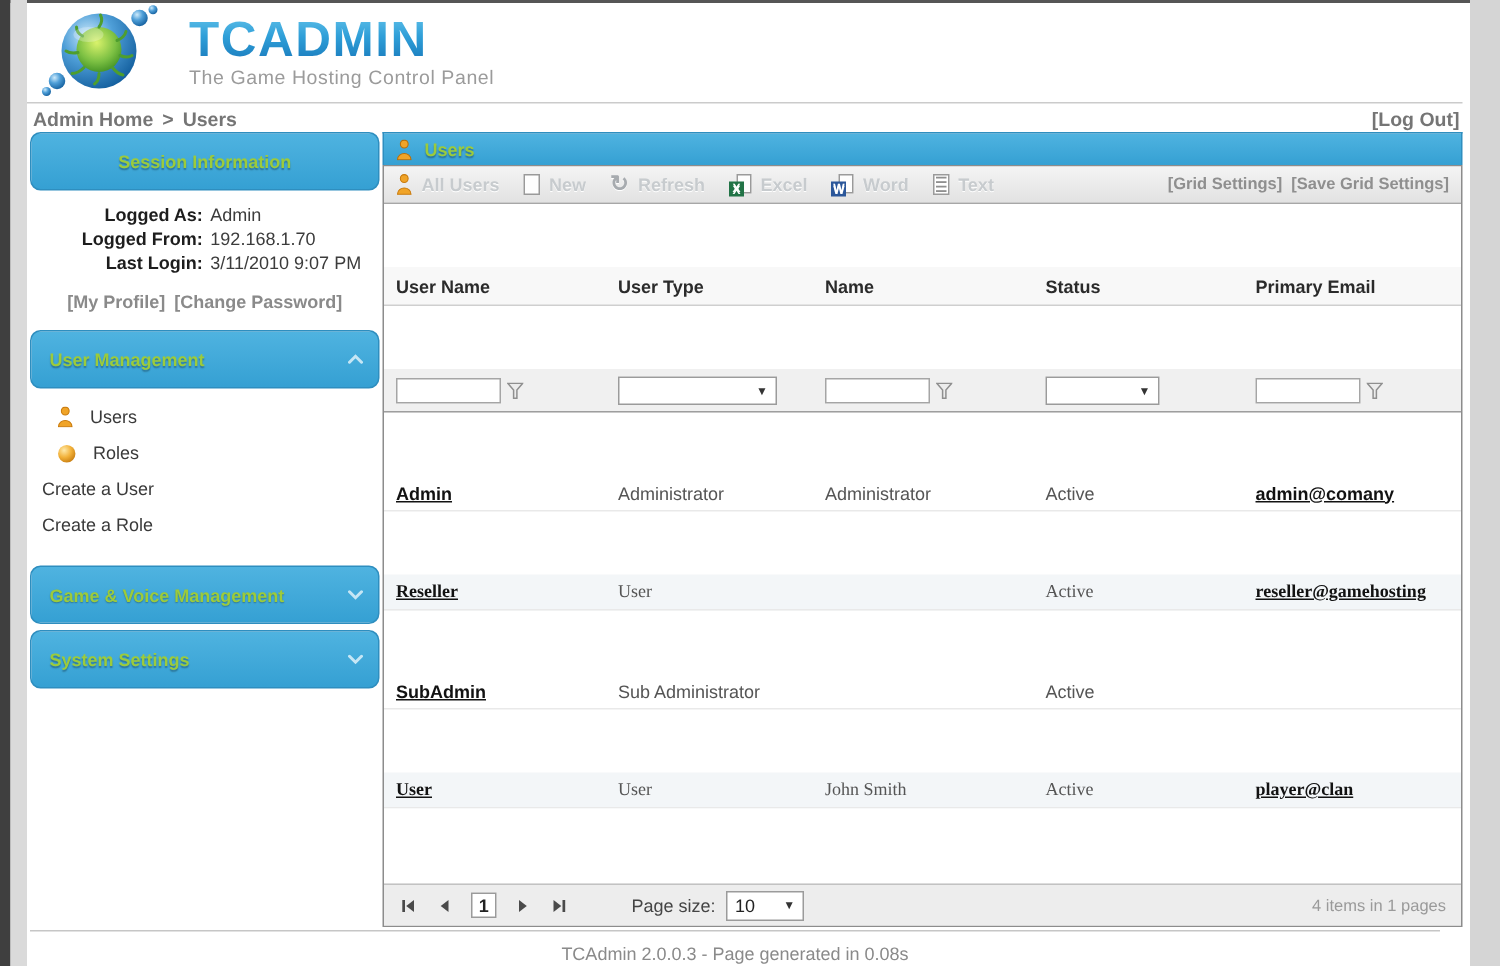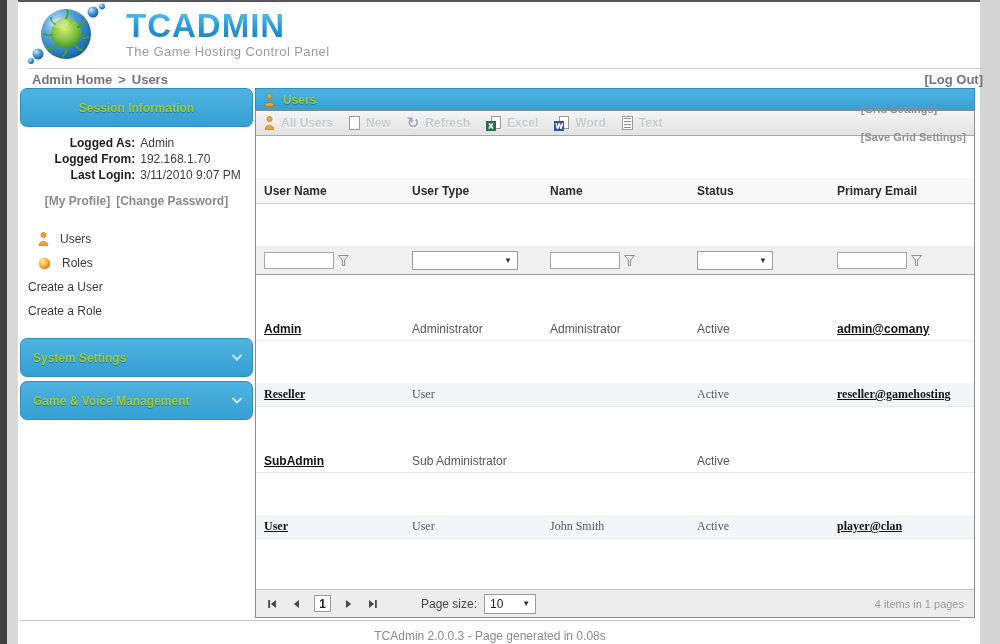--- a/index.html
+++ b/index.html
@@ -17,21 +17,21 @@
   .logo-text .brand {
     font-size:33px; font-weight:bold; letter-spacing:1px; line-height:34px;
     background:linear-gradient(180deg,#63c2ea 0%,#2f9fd8 45%,#1878ba 100%);
     -webkit-background-clip:text; background-clip:text; color:transparent;
   }
   .logo-text .tagline { font-size:13px; color:#9b9b9b; margin-top:1px; letter-spacing:0.4px; }
 
   
   .breadcrumb-bar { position:absolute; left:18px; top:68px; width:957px; height:20px;
     border-top:1px solid #cbcbcb; display:flex; justify-content:space-between; align-items:center;
-    font-weight:bold; font-size:13px; color:#757575; padding:2px 2px 0 4px;margin-left:10px; }
+    font-weight:bold; font-size:13px; color:#757575; padding:2px 2px 0 4px; }
   .breadcrumb { display:flex; gap:6px; align-items:center; }
   .logout { color:#757575; cursor:pointer; }
 
   
   .blue-bar { background:linear-gradient(180deg,#4fb3e0 0%,#35a0d3 100%); border:1px solid #2e8ebf;
     color:#9ccb3b; font-weight:bold; font-size:12px; text-shadow:0 1px 1px rgba(0,0,0,0.30);
     display:flex; align-items:center; height:39px; }
   .rounded { border-radius:7px; }
 
   
@@ -52,21 +52,21 @@
 
   
   .main-panel { position:absolute; left:255px; top:88px; width:720px; height:530px; display:flex; flex-direction:column; }
   .panel-title-bar { height:22px; padding:0 8px; gap:8px; border-bottom:none; }
   .grid { flex:1; border:1px solid #8c8c8c; background:#fff; display:flex; flex-direction:column; }
 
   .toolbar { height:25px; background:linear-gradient(180deg,#f4f4f4,#e2e2e2); border-bottom:1px solid #a7a7a7;
     display:flex; align-items:center; padding:0 8px; }
   .tb-btn { display:flex; align-items:center; gap:6px; font-weight:bold; font-size:12px; color:#c7cbce;
     text-shadow:0 1px 0 #ffffff; margin-right:16px; cursor:pointer; }
-  .grid-links { margin-left:auto; display:flex; gap:16px; font-weight:bold; font-size:11px; color:#8f8f8f;flex-direction:column; }
+  .grid-links { margin-left:auto; display:flex; gap:6px; font-weight:bold; font-size:11px; color:#8f8f8f; }
   .grid-links span { cursor:pointer; }
 
   .trow { display:grid; grid-template-columns:148px 138px 147px 140px 1fr; align-items:center;margin-top:42px; }
   .trow > div { padding-left:8px; }
   .thead { height:26px; background:#f8f8f8; border-bottom:1px solid #cfcfcf; font-weight:bold; font-size:12px; color:#2b2b2b; }
   .tfilter { height:29px; background:#f0f0f0; border-bottom:1px solid #9e9e9e; }
   .fcell { display:flex; align-items:center; gap:4px; }
   .fcell input { width:70px; height:17px; border:1px solid #a5a5a5; font-size:11px; padding:0 3px; font-family:"Liberation Sans",sans-serif; }
   .fake-select { background:#fff; border:1px solid #9b9b9b; height:19px; display:flex; align-items:center;
     justify-content:flex-end; padding:0 5px; cursor:pointer; }
@@ -175,20 +175,26 @@
       <span class="val">192.168.1.70</span>
       <span class="lbl">Last Login:</span>
       <span class="val">3/11/2010 9:07 PM</span>
     </div>
 
     <div class="profile-links">
       <span>[My Profile]</span>
       <span>[Change Password]</span>
     </div>
 
+    <div class="blue-bar rounded menu-bar">
+      <span>User Management</span>
+      <svg width="10" height="7">
+        <polyline points="1,5.5 5,1.5 9,5.5" fill="none" stroke="#c5e6f5" stroke-width="2" stroke-linecap="round"></polyline>
+      </svg>
+    </div>
 
     <div class="menu-items">
       <div class="menu-item with-icon">
         <svg class="person-svg" width="11" height="14" viewBox="0 0 11 14">
           <circle cx="5.5" cy="3" r="2.6" fill="#f0a428" stroke="#c97b0e" stroke-width="0.7"></circle>
           <path d="M1 13.5 C1 8 10 8 10 13.5 Z" fill="#f0a428" stroke="#c97b0e" stroke-width="0.7"></path>
         </svg>
         <span>Users</span>
       </div>
       <div class="menu-item with-icon">
@@ -207,27 +213,27 @@
       <div class="menu-item plain">
         <span>Create a User</span>
       </div>
       <div class="menu-item plain">
         <span>Create a Role</span>
       </div>
     </div>
 
     <div class="collapsed-group">
       <div class="blue-bar rounded menu-bar">
-        <span>System Settings</span>
+        <span>Game &amp; Voice Management</span>
         <svg width="10" height="7">
           <polyline points="1,1.5 5,5.5 9,1.5" fill="none" stroke="#c5e6f5" stroke-width="2" stroke-linecap="round"></polyline>
         </svg>
       </div>
       <div class="blue-bar rounded menu-bar">
-        <span>Game &amp; Voice Management</span>
+        <span>System Settings</span>
         <svg width="10" height="7">
           <polyline points="1,1.5 5,5.5 9,1.5" fill="none" stroke="#c5e6f5" stroke-width="2" stroke-linecap="round"></polyline>
         </svg>
       </div>
     </div>
   </div>
 
   <div class="main-panel">
     <div class="blue-bar panel-title-bar">
       <svg class="person-svg" width="11" height="14" viewBox="0 0 11 14">

